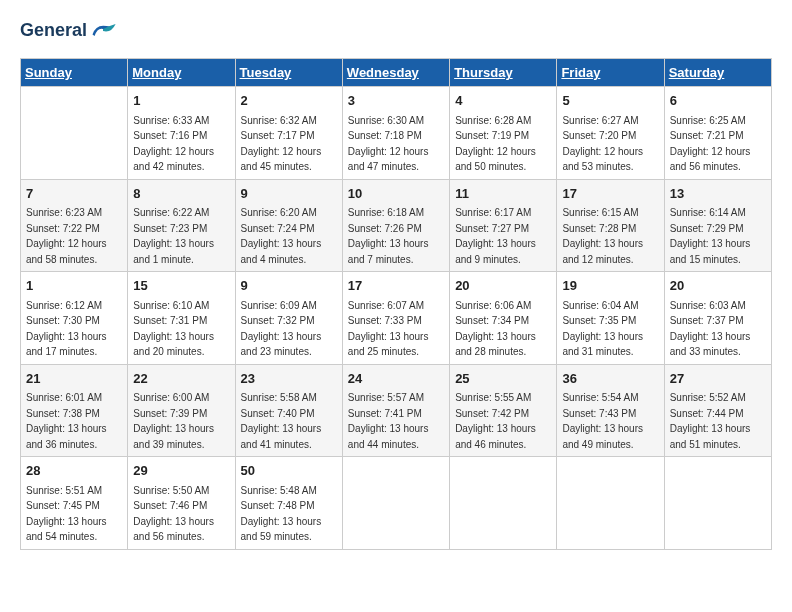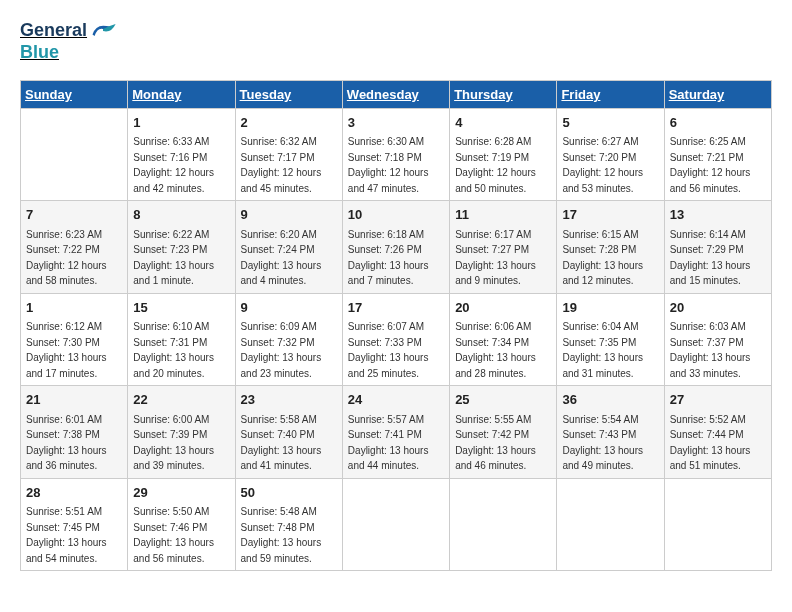--- a/index.html
+++ b/index.html
@@ -12,21 +12,20 @@
     }
     .header {
       display: flex;
       justify-content: space-between;
       align-items: flex-start;
       margin-bottom: 16px;
     }
     .logo {
       display: flex;
       align-items: center;
-      text-decoration: underline;
     }
     .logo-text {
       font-size: 18px;
       font-weight: bold;
       color: #1a3a5c;
       line-height: 1.2;
     }
     .logo-text span {
       color: #2196a8;
     }
@@ -94,21 +93,20 @@
 <body>
 
 <div class="header">
   <div class="logo">
     <div>
       <div class="logo-text">
         <div>General<svg class="logo-bird" viewBox="0 0 40 30" xmlns="http://www.w3.org/2000/svg" style="display:inline-block;vertical-align:middle;width:28px;height:22px;">
           <path d="M5,20 Q10,5 25,8 Q35,10 38,5 Q30,15 20,12 Q12,10 8,22 Z" fill="#1a5fa8"></path>
           <path d="M20,12 Q28,8 38,5 Q32,18 20,15 Z" fill="#2196a8"></path>
         </svg></div>
-        <div><span style="color:#2196a8;">Blue</span></div>
       </div>
     </div>
   </div>
   <div class="title-block">
     <h1></h1>
     <h2></h2>
   </div>
 </div>
 
 <table>

